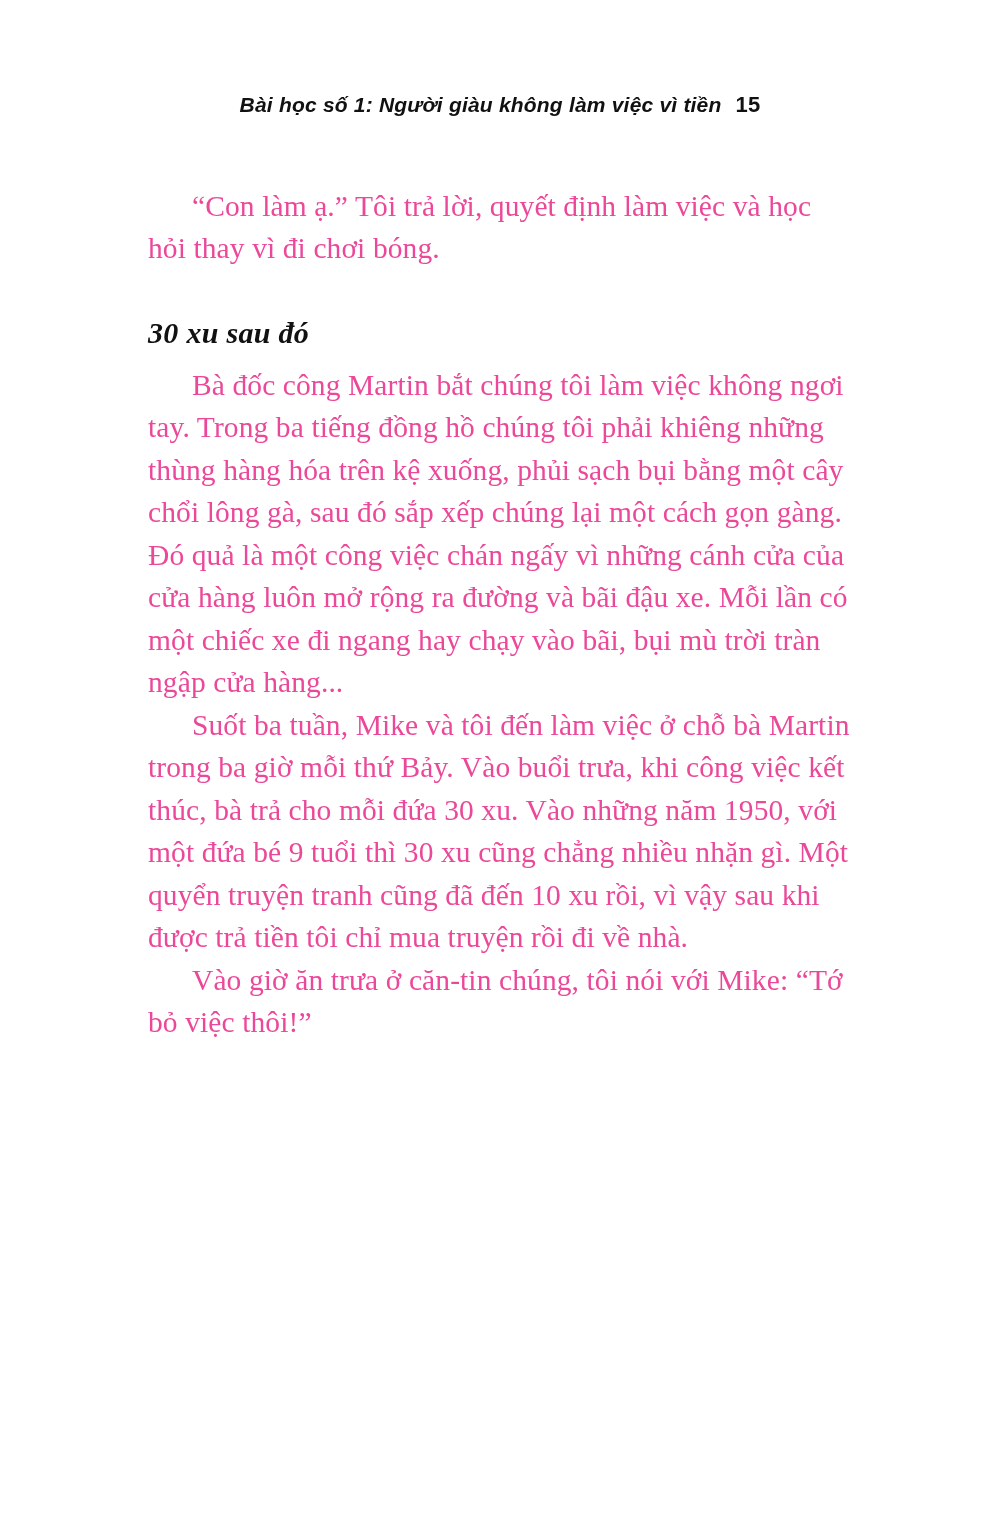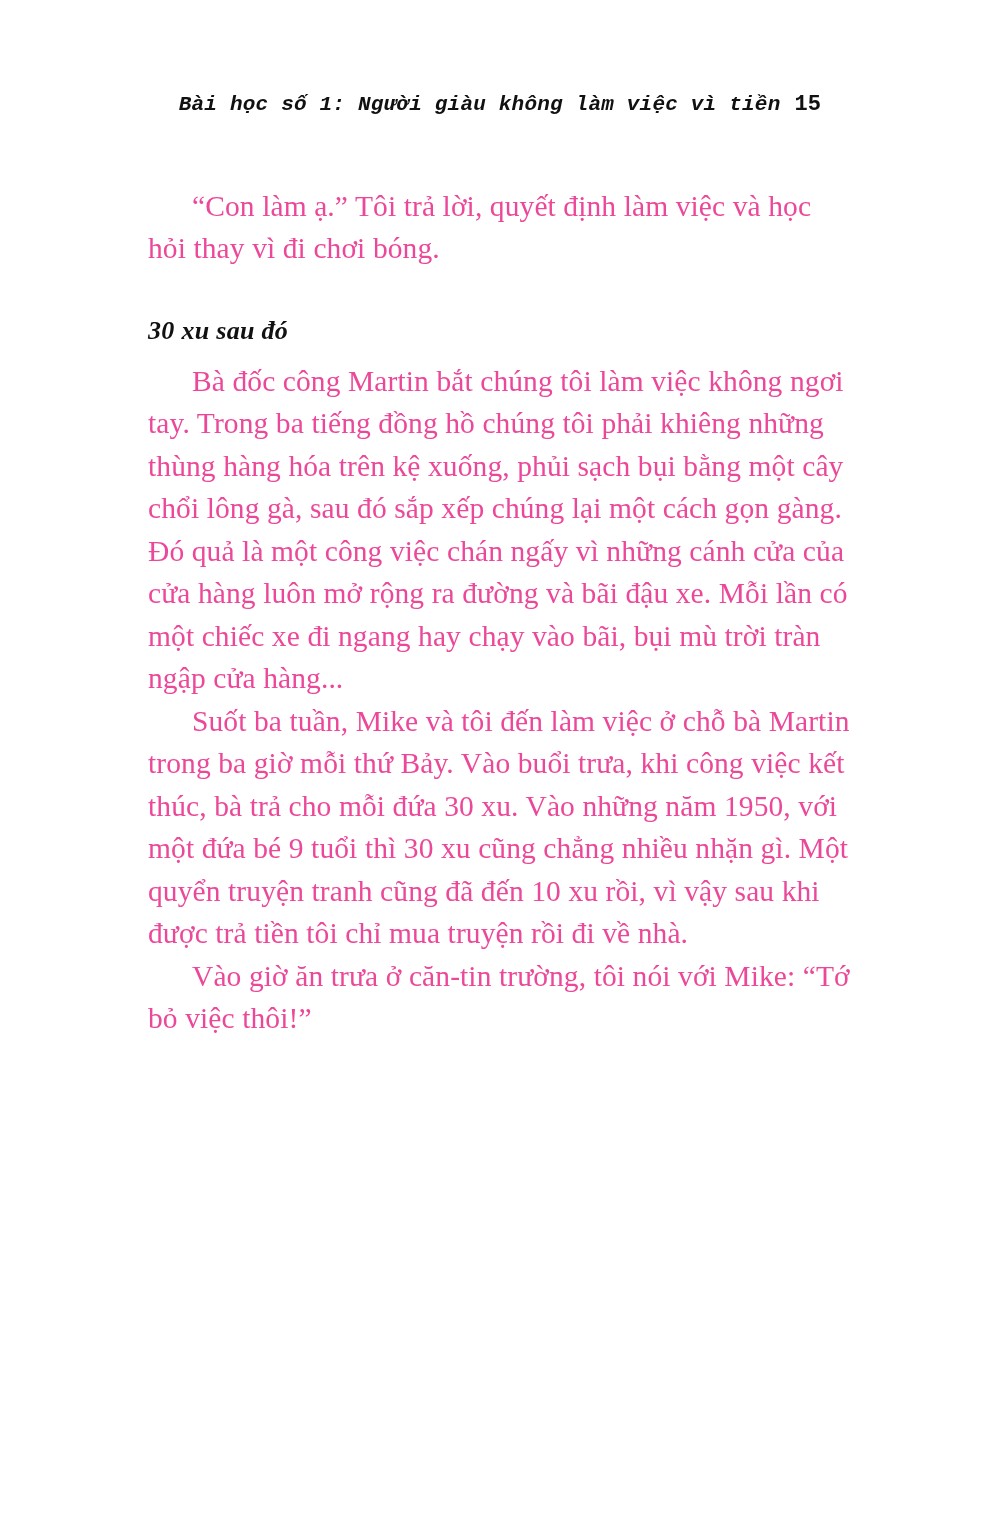--- a/index.html
+++ b/index.html
@@ -15,21 +15,21 @@
     overflow: hidden;
     font-family: "Liberation Serif", serif;
     color: #1a1a1a;
   }
   .header {
     position: absolute;
     top: 92px;
     left: 0;
     width: 1000px;
     text-align: center;
-    font-family: Liberation Mono, monospace;
+    font-family: Liberation Sans, sans-serif;
     font-style: italic;
     font-weight: bold;
     font-size: 21px;
     letter-spacing: 0.2px;
     color: #111;
     white-space: nowrap;
   }
   .header .page-num {
     font-style: normal;
     font-weight: bold;
@@ -52,21 +52,21 @@
     letter-spacing: 0.1px;
   }
   p.first-par {
     margin-bottom: 46px;
   }
   p.tight {
     margin-bottom: 0px;
   }
   h2.subhead {
     margin: 0 0 14px 0;
-    font-size: 26px;
+    font-size: 30px;
     font-style: italic;
     font-weight: bold;
     letter-spacing: 0.3px;
     color: #111;
   }
 </style>
 </head>
 <body>
 
 <div class="page">
@@ -79,18 +79,18 @@
 
     <p class="body-par first-par">“Con làm ạ.” Tôi trả lời, quyết định làm việc và học hỏi thay vì đi chơi bóng.</p>
 
     <h2 class="subhead">30 xu sau đó</h2>
 
     <p class="body-par tight">Bà đốc công Martin bắt chúng tôi làm việc không ngơi tay. Trong ba tiếng đồng hồ chúng tôi phải khiêng những thùng hàng hóa trên kệ xuống, phủi sạch bụi bằng một cây chổi lông gà, sau đó sắp xếp chúng lại một cách gọn gàng. Đó quả là một công việc chán ngấy vì những cánh cửa của cửa hàng luôn mở rộng ra đường và bãi đậu xe. Mỗi lần có một chiếc xe đi ngang hay chạy vào bãi, bụi mù trời tràn ngập cửa hàng...</p>
 
     <p class="body-par tight">Suốt ba tuần, Mike và tôi đến làm việc ở chỗ bà Martin trong ba giờ mỗi thứ Bảy. Vào buổi trưa, khi công việc kết thúc, bà trả cho mỗi đứa 30 xu. Vào những năm 1950, với một đứa bé 9 tuổi thì 30 xu cũng chẳng nhiều nhặn gì. Một quyển truyện tranh cũng đã đến 10 xu rồi, vì vậy sau khi được trả tiền tôi chỉ mua truyện rồi đi về nhà.</p>
 
 
-    <p class="body-par tight">Vào giờ ăn trưa ở căn-tin trường, tôi nói với Mike: “Tớ bỏ việc thôi!”</p>
+    <p class="body-par tight">Vào giờ ăn trưa ở căn-tin chúng, tôi nói với Mike: “Tớ bỏ việc thôi!”</p>
 
 
   </div>
 
 </div>
 
 </body></html>

